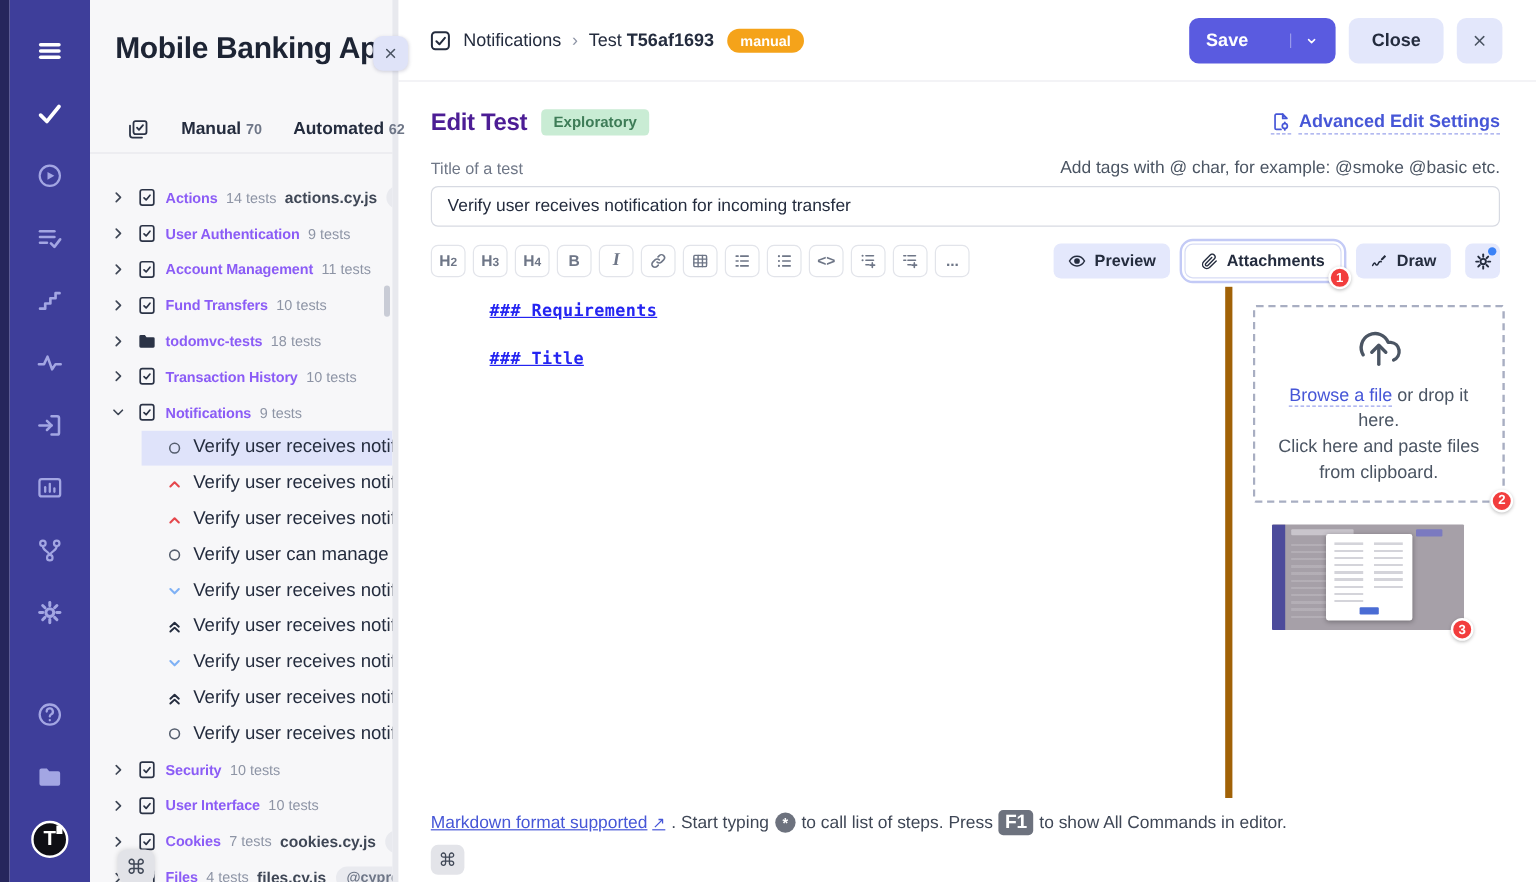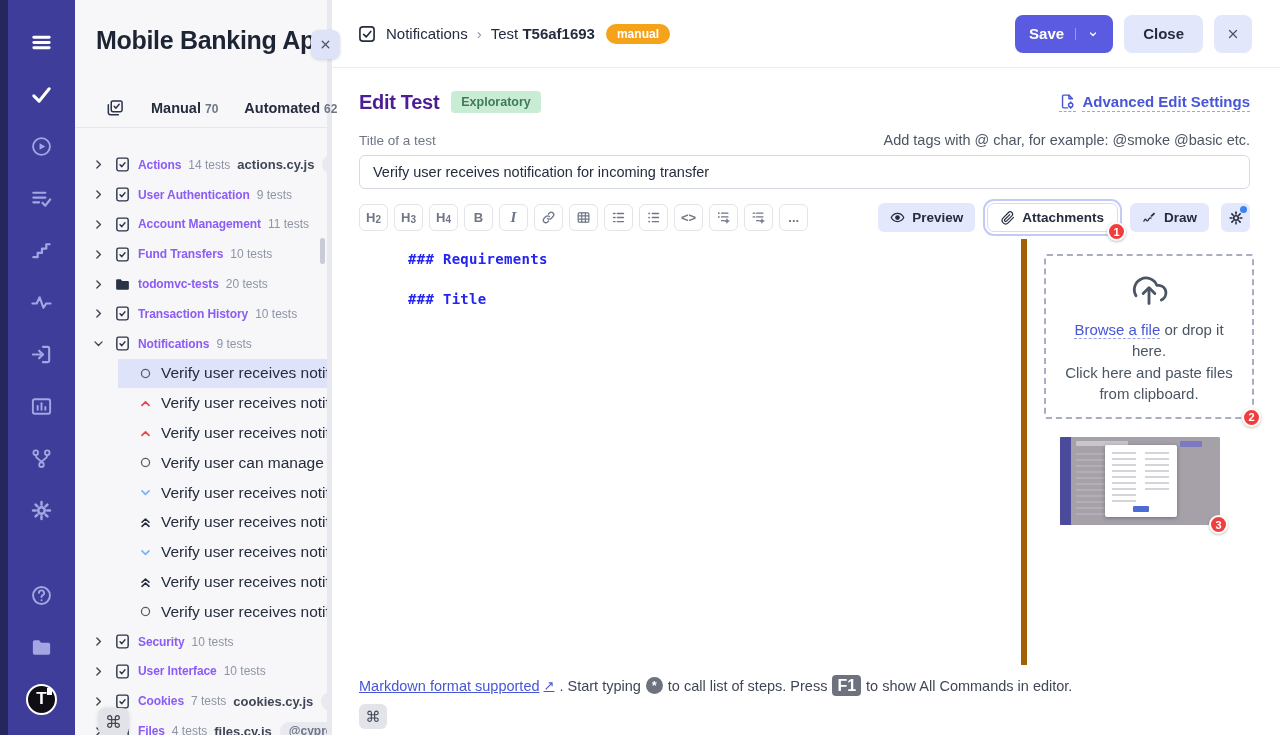--- a/index.html
+++ b/index.html
@@ -48,21 +48,21 @@
   
   .gap { width:5px; flex:none; }
   .main { flex:1; height:100%; background:#fff; display:flex; flex-direction:column; min-width:0; }
   .main-header { height:68px; flex:none; display:flex; align-items:center; padding:0 28px 0 25px; border-bottom:1px solid #ebecf0; }
   .crumb { display:flex; align-items:center; gap:9px; font-size:15px; color:#242c3e; }
   .crumb .bc-ico { color:#242c3e; } .crumb .bc-ico svg { width:20px; height:20px; }
   .crumb .sep { color:#8d94a5; font-size:15px; }
   .crumb b { font-weight:800; }
   .pill-manual { background:#f5a31a; color:#fff; font-size:12px; font-weight:700; border-radius:11px; padding:3px 11px; margin-left:2px; }
   .hdr-actions { margin-left:auto; display:flex; align-items:center; gap:11px; }
-  .btn-save { background:#5a5be0; color:#fff; border:none; height:38px; border-radius:8px; font-size:15px; font-weight:700; display:flex; align-items:center; padding:0 14px; cursor:pointer; font-family:inherit; }
+  .btn-save { background:#5a5be0; color:#fff; border:none; height:38px; border-radius:8px; font-size:15px; font-weight:700; display:flex; align-items:center; padding:0 14px; cursor:pointer; font-family:inherit;gap:24px; }
   .btn-save .sv-caret { margin-left:11px; padding-left:11px; border-left:1px solid rgba(255,255,255,.38); display:flex; }
   .btn-save .sv-caret svg { width:12px; height:12px; }
   .btn-close { background:#e3e7fb; color:#242c3e; border:none; height:38px; border-radius:8px; font-size:15px; font-weight:700; padding:0 19px; cursor:pointer; font-family:inherit; }
   .btn-x { background:#e3e7fb; border:none; width:38px; height:38px; border-radius:8px; color:#4b5563; display:flex; align-items:center; justify-content:center; cursor:pointer; }
   .btn-x svg { width:14px; height:14px; }
 
   .main-body { flex:1; display:flex; flex-direction:column; padding:13px 30px 0 27px; min-height:0; }
   .title-row { display:flex; align-items:center; height:42px; }
   .page-h1 { font-size:20px; font-weight:800; color:#4c1d95; letter-spacing:-0.3px; }
   .pill-type { background:#c9ecd4; color:#3e7c57; font-size:12.5px; font-weight:700; border-radius:4px; padding:4px 10px; margin-left:12px; }
@@ -86,21 +86,21 @@
   .pill-btn svg { width:15px; height:15px; }
   .attach-btn { position:relative; height:29px; background:#fff; border:1px solid #d7dcf5; outline:2px solid #c3caf6; outline-offset:2px; border-radius:7px; display:flex; align-items:center; gap:7px; padding:0 13px; font-size:13.5px; font-weight:700; color:#242c3e; cursor:pointer; font-family:inherit; }
   .attach-btn svg { width:14px; height:14px; }
   .gear-btn { position:relative; width:29px; height:29px; background:#e4e8fc; border:none; border-radius:6px; display:flex; align-items:center; justify-content:center; color:#242c3e; cursor:pointer; }
   .gear-btn svg { width:16px; height:16px; }
   .gear-btn .dot { position:absolute; top:3px; right:3px; width:7px; height:7px; border-radius:50%; background:#3b82f6; }
   .num-badge { width:19px; height:19px; border-radius:50%; background:#f23d3d; border:2.5px solid #fff; color:#fff; font-size:11px; font-weight:700; display:flex; align-items:center; justify-content:center; box-shadow:0 1px 3px rgba(0,0,0,.25); }
   .attach-btn .num-badge { position:absolute; right:-9px; bottom:-10px; }
 
   .work-row { flex:1; display:flex; margin-top:7px; min-height:0; }
-  .editor { flex:1; padding:12px 0 0 49px; font-family:"DejaVu Sans Mono", monospace; font-size:14px; font-weight:700; color:#2424f1; cursor:text; }
+  .editor { flex:1; padding:12px 0 0 49px; font-family:"DejaVu Sans Mono", monospace; font-size:14px; font-weight:700; color:#2424f1; cursor:text;text-decoration:underline; }
   .editor .line { margin-bottom:24px; letter-spacing:.3px; }
   .attach-col { width:229px; flex:none; border-left:6px solid #a16207; padding:15px 0 0 17px; }
   .drop-zone { position:relative; width:210px; border:2px dashed #a8aec2; border-radius:3px; padding:15px 12px 13px; text-align:center; font-size:15px; color:#4b5563; line-height:1.42; cursor:pointer; }
   .drop-zone .cloud { display:flex; justify-content:center; color:#4b5563; margin-bottom:8px; }
   .drop-zone .cloud svg { width:46px; height:40px; }
   .browse-link { color:#4656d7; border-bottom:1px dashed #9aa3ec; cursor:pointer; }
   .drop-zone .num-badge { position:absolute; right:-9px; bottom:-10px; }
   .thumb-wrap { position:relative; width:160px; margin:18px 0 0 16px; cursor:pointer; }
   .thumb { width:160px; height:88px; background:#a6a0a8; position:relative; overflow:hidden; border-radius:1px; }
   .thumb .t-side { position:absolute; left:0; top:0; width:11px; height:100%; background:#4c4b9b; }
@@ -331,21 +331,21 @@
           <svg viewBox="0 0 24 24" fill="none" stroke="currentColor" stroke-width="2.6" stroke-linecap="round" stroke-linejoin="round">
             <polyline points="9 5.5 15.5 12 9 18.5"></polyline>
           </svg>
         </span>
         <span class="s-icon">
           <svg viewBox="0 0 24 24">
             <path d="M3 6.2A1.7 1.7 0 0 1 4.7 4.5h4.8l2 2.5h7.8A1.7 1.7 0 0 1 21 8.7v9.1a1.7 1.7 0 0 1-1.7 1.7H4.7A1.7 1.7 0 0 1 3 17.8z" fill="currentColor"></path>
           </svg>
         </span>
         <span class="s-name">todomvc-tests</span>
-        <span class="s-count">20 tests</span>
+        <span class="s-count">18 tests</span>
       </div>
       <div class="suite-row">
         <span class="chev">
           <svg viewBox="0 0 24 24" fill="none" stroke="currentColor" stroke-width="2.6" stroke-linecap="round" stroke-linejoin="round">
             <polyline points="9 5.5 15.5 12 9 18.5"></polyline>
           </svg>
         </span>
         <span class="s-icon">
           <svg viewBox="0 0 24 24" fill="none" stroke="currentColor" stroke-width="2" stroke-linecap="round" stroke-linejoin="round">
             <rect x="4" y="3" width="16" height="18" rx="2.5"></rect>

